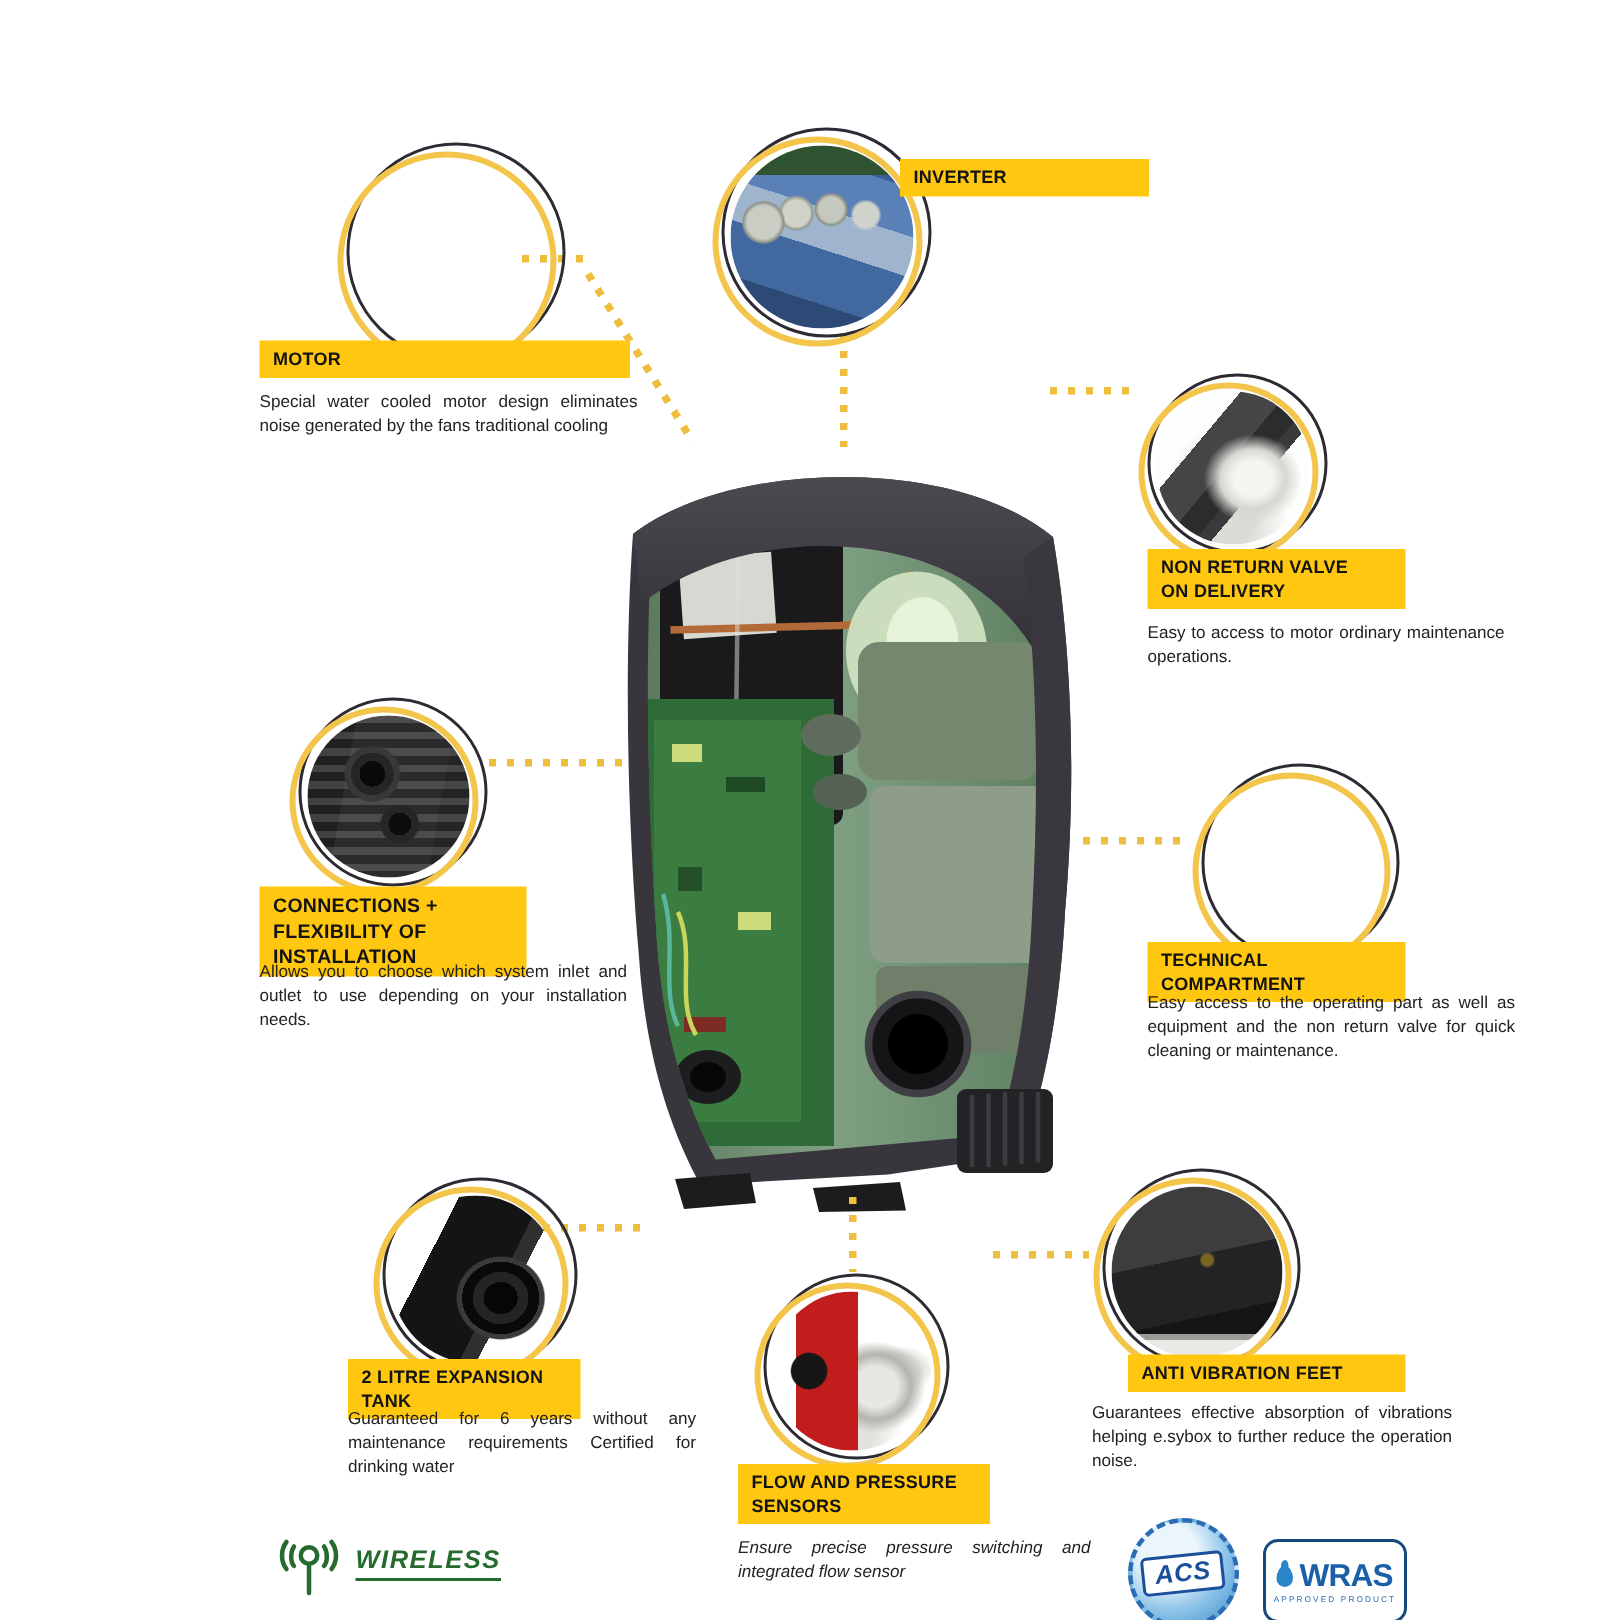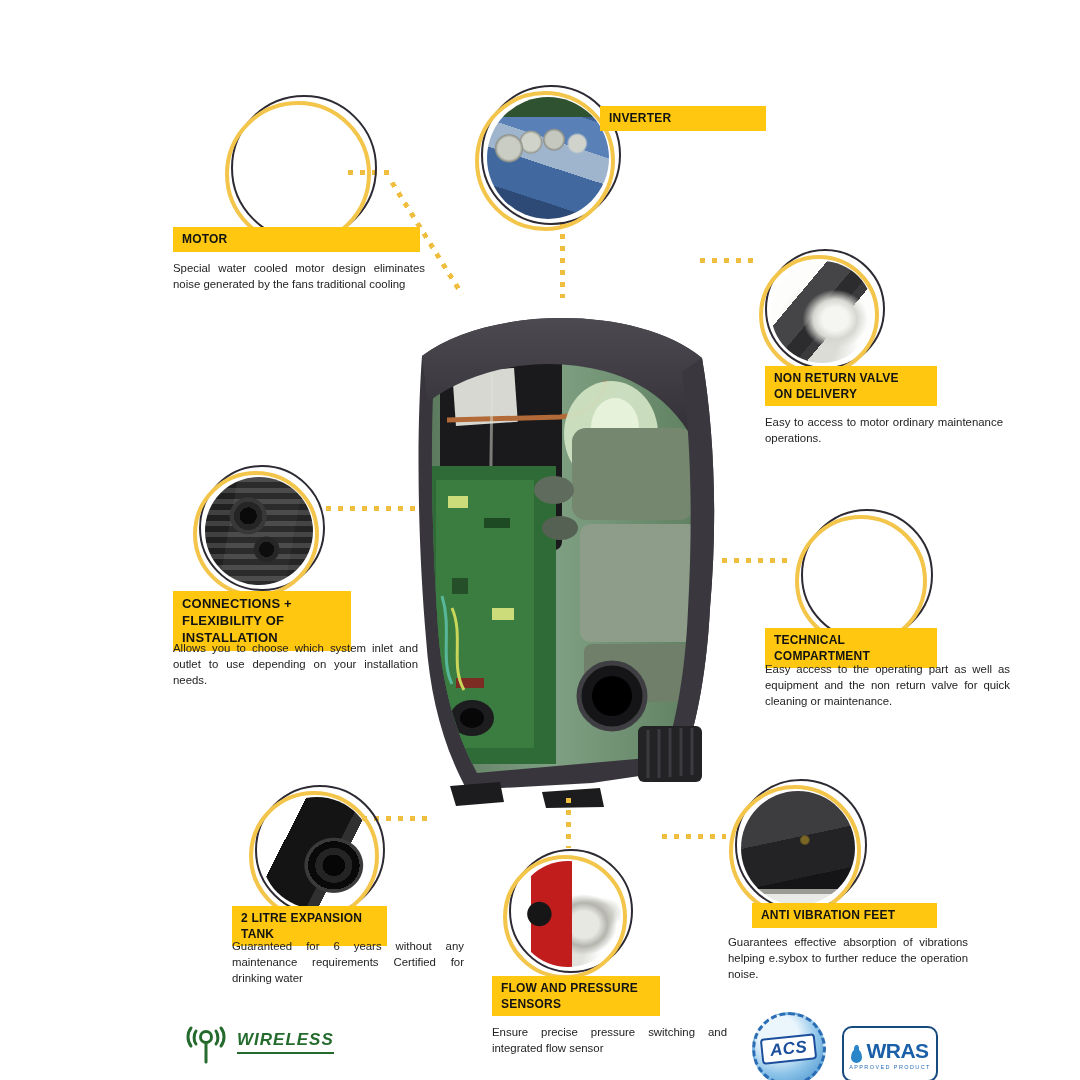--- a/index.html
+++ b/index.html
@@ -71,21 +71,21 @@
   #acs{position:absolute;left:752px;top:1012px;width:74px;height:74px;border-radius:50%;
        border:3px dashed #2a6db5;box-sizing:border-box;
        background:radial-gradient(circle at 35% 30%, #eaf5fc 0 30%, #8cc3e8 60%, #3f8cc9 100%);
        display:flex;align-items:center;justify-content:center;}
   #acs .acs-band{background:#ffffff;border:2px solid #1b4f9c;border-radius:4px;
        padding:1px 7px;transform:rotate(-6deg);}
   #acs .acs-text{color:#1b4f9c;font-weight:bold;font-style:italic;font-size:17px;letter-spacing:.5px;}
   #wras{position:absolute;left:842px;top:1026px;width:96px;height:56px;background:#fff;
         border:2.5px solid #16497e;border-radius:10px;box-sizing:border-box;
         display:flex;flex-direction:column;align-items:center;justify-content:center;}
-  #wras .wras-row{display:flex;align-items:flex-end;gap:4px;}
+  #wras .wras-row{display:flex;align-items:center;gap:4px;}
   #wras .wras-text{color:#1a5fa8;font-weight:bold;font-size:21px;letter-spacing:-.5px;}
   #wras .wras-sub{color:#2a6db5;font-size:5.5px;letter-spacing:1.4px;text-transform:uppercase;margin-top:1px;}
   .drop{width:11px;height:14px;background:#2a85c9;border-radius:50% 50% 50% 50%/60% 60% 40% 40%;
         position:relative;}
   .drop:before{content:"";position:absolute;left:3px;top:-4px;width:5px;height:8px;background:#2a85c9;
         border-radius:50% 50% 0 0;transform:rotate(3deg);}
   svg{display:block;}
 </style>
 </head>
 <body>
@@ -210,21 +210,21 @@
   <div class="body-text" style="left:173px;top:640px;width:245px;">Allows you to choose which system inlet and outlet to use depending on your installation needs.</div>
 
   <div class="bar" style="left:765px;top:628px;width:172px;">TECHNICAL COMPARTMENT</div>
   <div class="body-text" style="left:765px;top:661px;width:245px;">Easy access to the operating part as well as equipment and the non return valve for quick cleaning or maintenance.</div>
 
   <div class="bar" style="left:232px;top:906px;width:155px;">2 LITRE EXPANSION TANK</div>
   <div class="body-text" style="left:232px;top:938px;width:232px;">Guaranteed for 6 years without any maintenance requirements Certified for drinking water</div>
 
   <div class="bar" style="left:492px;top:976px;width:168px;">FLOW AND PRESSURE
 SENSORS</div>
-  <div class="body-text" style="left:492px;top:1024px;width:235px;">Ensure precise pressure switching and integrated flow sensor</div>
+  <div class="body-text" style="left:492px;top:1024px;width:235px;font-style:italic;">Ensure precise pressure switching and integrated flow sensor</div>
 
   <div class="bar" style="left:728px;top:903px;width:185px;margin-left:24px;">ANTI VIBRATION FEET</div>
   <div class="body-text" style="left:728px;top:934px;width:240px;">Guarantees effective absorption of vibrations helping e.sybox to further reduce the operation noise.</div>
 
   <div id="wireless">
     <svg width="46" height="48" viewBox="0 0 46 48">
       <g stroke="#246B2D" stroke-width="3" fill="none" stroke-linecap="round">
         <path d="M8,10 C4,15 4,23 8,28"></path>
         <path d="M13,13 C10.5,16.5 10.5,23.5 13,26"></path>
         <path d="M38,10 C42,15 42,23 38,28"></path>

